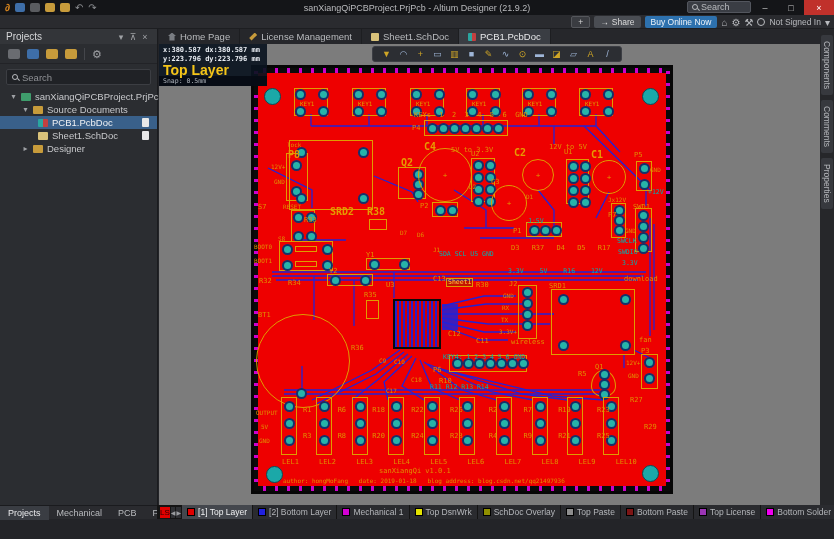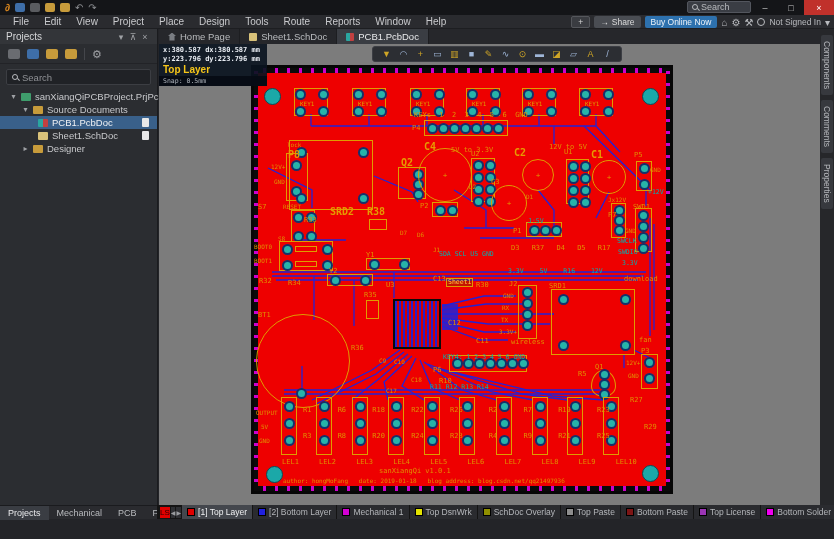--- a/index.html
+++ b/index.html
@@ -67,21 +67,21 @@
   .dtab.active{background:#3a3d43;color:#e8e9eb}
   .dt-ic{width:8px;height:8px;border-radius:1px;flex:0 0 auto}
   .dt-home{background:#7a7d83;clip-path:polygon(50% 0,100% 45%,82% 45%,82% 100%,18% 100%,18% 45%,0 45%)}
   .dt-lic{background:#c79b3b;clip-path:polygon(0 70%,70% 0,100% 30%,30% 100%)}
   .dt-sch{background:#d9c27a}
   .dt-pcb{background:linear-gradient(90deg,#2aa6a0 55%,#c24040 55%)}
 
   
   .canvas{position:absolute;left:159px;top:44px;width:661px;height:461px;background:#7c7c7c;overflow:hidden}
   .hud{position:absolute;left:0;top:0;width:108px;background:rgba(10,20,32,.92);color:#e8ecf2;font-family:"DejaVu Sans Mono",monospace;font-size:7px;line-height:9px;padding:2px 4px 0 4px;z-index:5}
-  .hud .layer{color:#f5c518;font-family:"Liberation Sans",sans-serif;font-weight:bold;font-size:10px;line-height:12px}
+  .hud .layer{color:#f5c518;font-family:"Liberation Sans",sans-serif;font-weight:bold;font-size:14px;line-height:12px}
   .hud .snap{background:rgba(6,12,20,.95);margin:0 -4px;padding:1px 4px;font-size:6.5px;color:#aeb4bc;line-height:8px}
   .ftoolbar{position:absolute;left:213px;top:2px;height:16px;background:#2c2e33;border:1px solid #3c3e44;border-radius:3px;display:flex;align-items:center;gap:2px;padding:0 6px;z-index:5}
   .ft-ic{width:15px;text-align:center;font-size:9px;color:#cfa526}
   .ft-ic:nth-child(even){color:#9fb6d8}
 
   
   .board{position:absolute;left:92px;top:21px;width:422px;height:429px;background:#ee0000;border:3px solid #060606;--t:#27b3a9;--n:#16306b}
   .dashH{position:absolute;left:0;width:100%;height:5px;background:repeating-linear-gradient(90deg,#0a0a0a 0 9px,#cc00cc 9px 12px)}
   .dashV{position:absolute;top:0;height:100%;width:4px;background:repeating-linear-gradient(0deg,#0a0a0a 0 9px,#cc00cc 9px 12px)}
   .hole{position:absolute;width:17px;height:17px;border-radius:50%;background:#1ba8a8;border:1px solid #0c4b55}
@@ -140,45 +140,33 @@
   <div class="titlebar">
     <div class="qicons">
       <span class="logo">∂</span>
       <span class="gi floppy"></span>
       <span class="gi printer"></span>
       <span class="gi folder"></span>
       <span class="gi folder"></span>
       <span class="arrowi">↶</span>
       <span class="arrowi">↷</span>
     </div>
+    <div class="title-text">sanXiangQiPCBProject.PrjPcb - Altium Designer (21.9.2)</div>
     <div class="tb-search">
       <span class="lens"></span>
       <span>Search</span>
     </div>
     <div class="winbtns">
       <span class="winbtn">–</span>
       <span class="winbtn">□</span>
       <span class="winbtn close">×</span>
     </div>
   </div>
 
   <div class="menurow">
-    <div class="menus">
-      <span class="menu-item">File</span>
-      <span class="menu-item">Edit</span>
-      <span class="menu-item">View</span>
-      <span class="menu-item">Project</span>
-      <span class="menu-item">Place</span>
-      <span class="menu-item">Design</span>
-      <span class="menu-item">Tools</span>
-      <span class="menu-item">Route</span>
-      <span class="menu-item">Reports</span>
-      <span class="menu-item">Window</span>
-      <span class="menu-item">Help</span>
-    </div>
     <div class="mr-right">
       <span class="chip cmt">+</span>
       <span class="chip share">
           <span>→</span>
           <span>Share</span>
         </span>
       <span class="chip buy">Buy Online Now</span>
       <span class="mr-ic">⌂</span>
       <span class="mr-ic">⚙</span>
       <span class="mr-ic">⚒</span>
@@ -234,20 +222,24 @@
           <span class="ti ti-fold"></span>
           <span>Designer</span>
         </div>
     </div>
   </div>
 
   <div class="doctabs">
     <div class="dtab">
         <span class="dt-ic dt-home"></span>
         <span>Home Page</span>
+      </div>
+    <div class="dtab">
+        <span class="dt-ic dt-lic"></span>
+        <span>License Management</span>
       </div>
     <div class="dtab">
         <span class="dt-ic dt-sch"></span>
         <span>Sheet1.SchDoc</span>
       </div>
     <div class="dtab active">
         <span class="dt-ic dt-pcb"></span>
         <span>PCB1.PcbDoc</span>
       </div>
   </div>
@@ -476,21 +468,21 @@
       <span class="po" style="left:112px;top:184px">Y1</span>
       <span class="po" style="left:75px;top:200px">Y2</span>
       <span class="po" style="left:132px;top:214px">U3</span>
       <span class="po" style="left:110px;top:224px">R35</span>
       <span class="po" style="left:97px;top:277px">R36</span>
       <span class="po" style="left:4px;top:244px">BT1</span>
       <span class="pt" style="left:125px;top:290px">C9</span>
       <span class="pt" style="left:140px;top:291px">C10</span>
       <span class="pt" style="left:157px;top:309px">C18</span>
       <span class="pt" style="left:132px;top:320px">C17</span>
-      <span class="po" style="left:194px;top:252px">C12</span>
+      <span class="po" style="left:194px;top:263px">C12</span>
       <span class="po" style="left:222px;top:270px">C11</span>
       <span class="tt" style="left:189px;top:286px">KEY4: 1 2 3 4 5 6 GND</span>
       <span class="po" style="left:179px;top:299px">P6</span>
       <span class="po" style="left:185px;top:310px">R10</span>
       <span class="tt" style="left:185px;top:183px">SDA SCL U5 GND</span>
       <span class="pt" style="left:179px;top:179px">J1</span>
       <span class="po" style="left:179px;top:208px">C13</span>
       <span class="tag" style="left:192px;top:210px">Sheet1</span>
       <span class="po" style="left:222px;top:214px">R30</span>
       <span class="po" style="left:255px;top:213px">J2</span>

